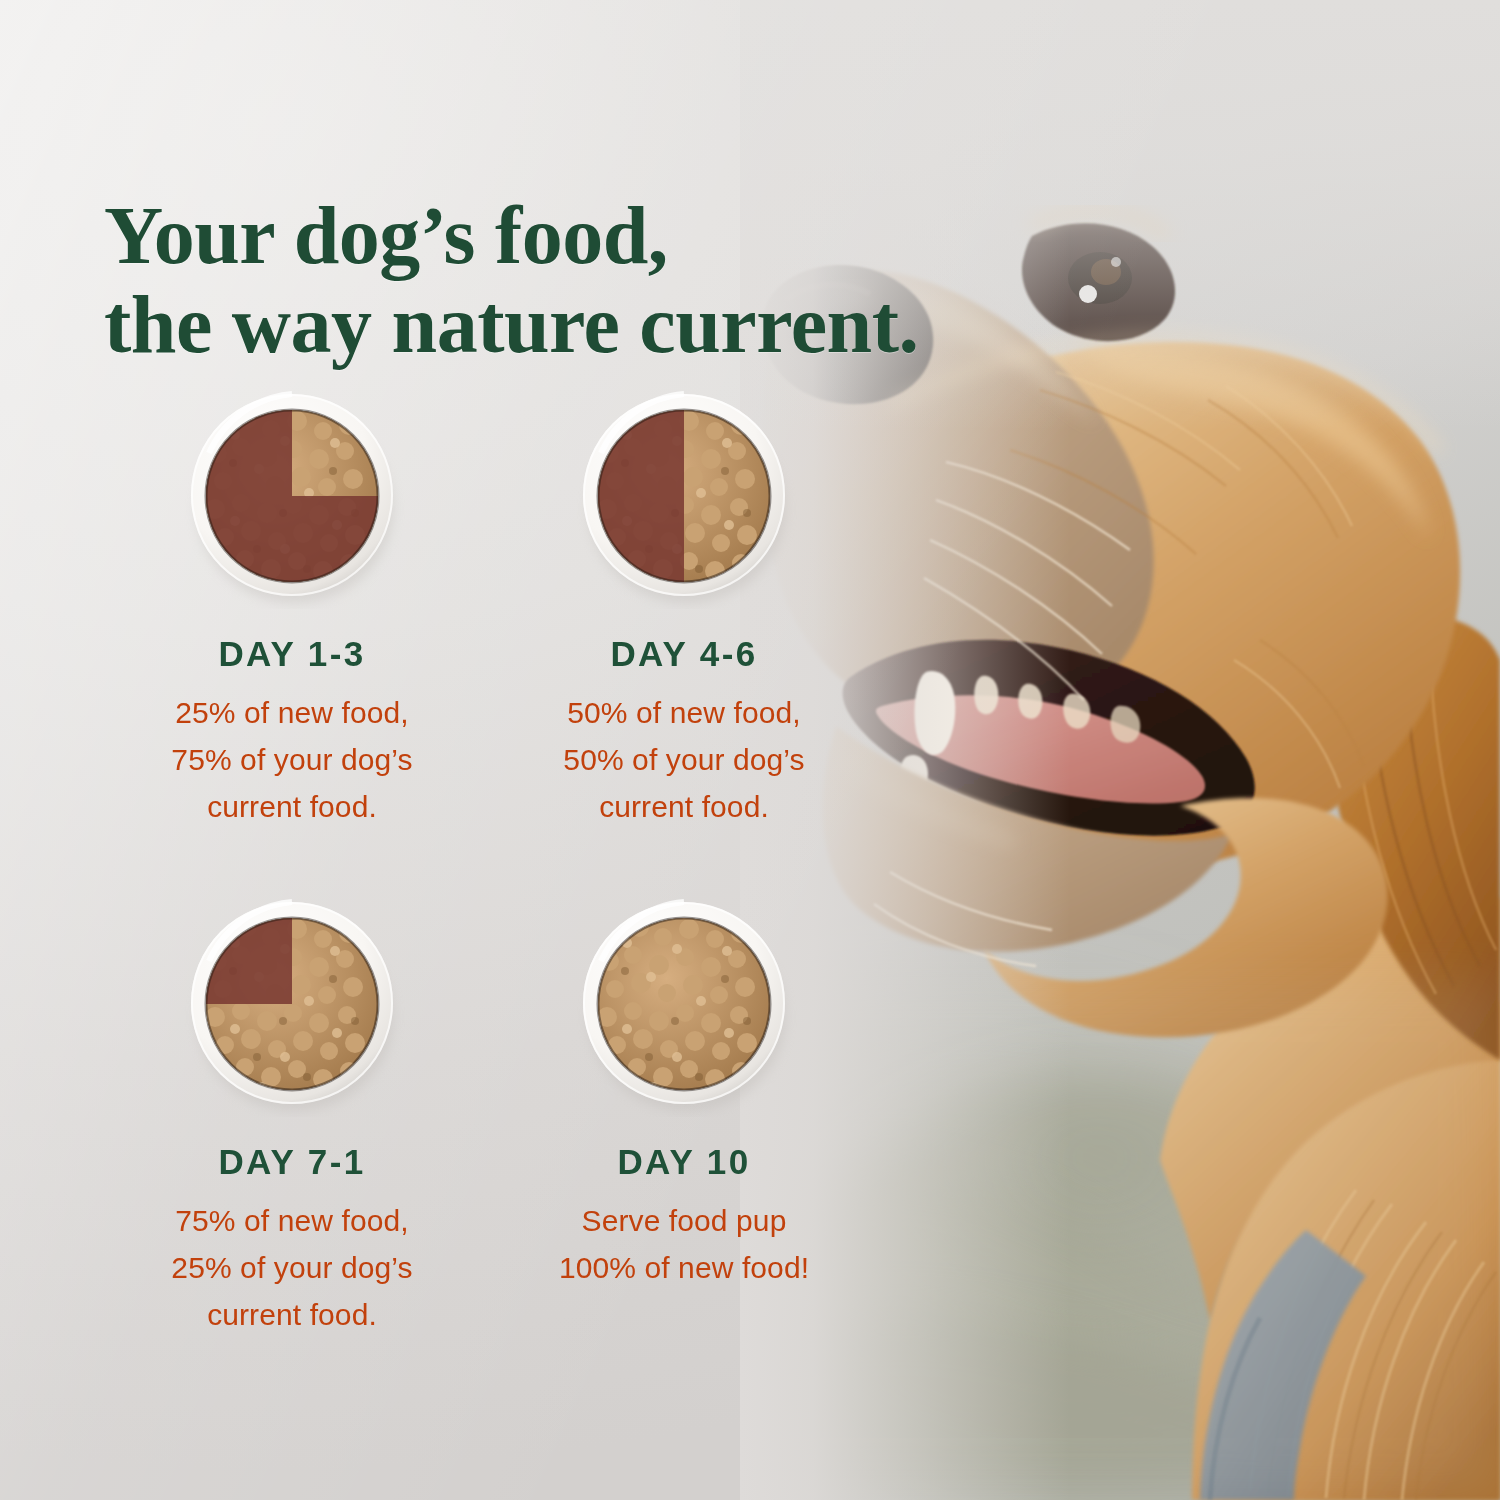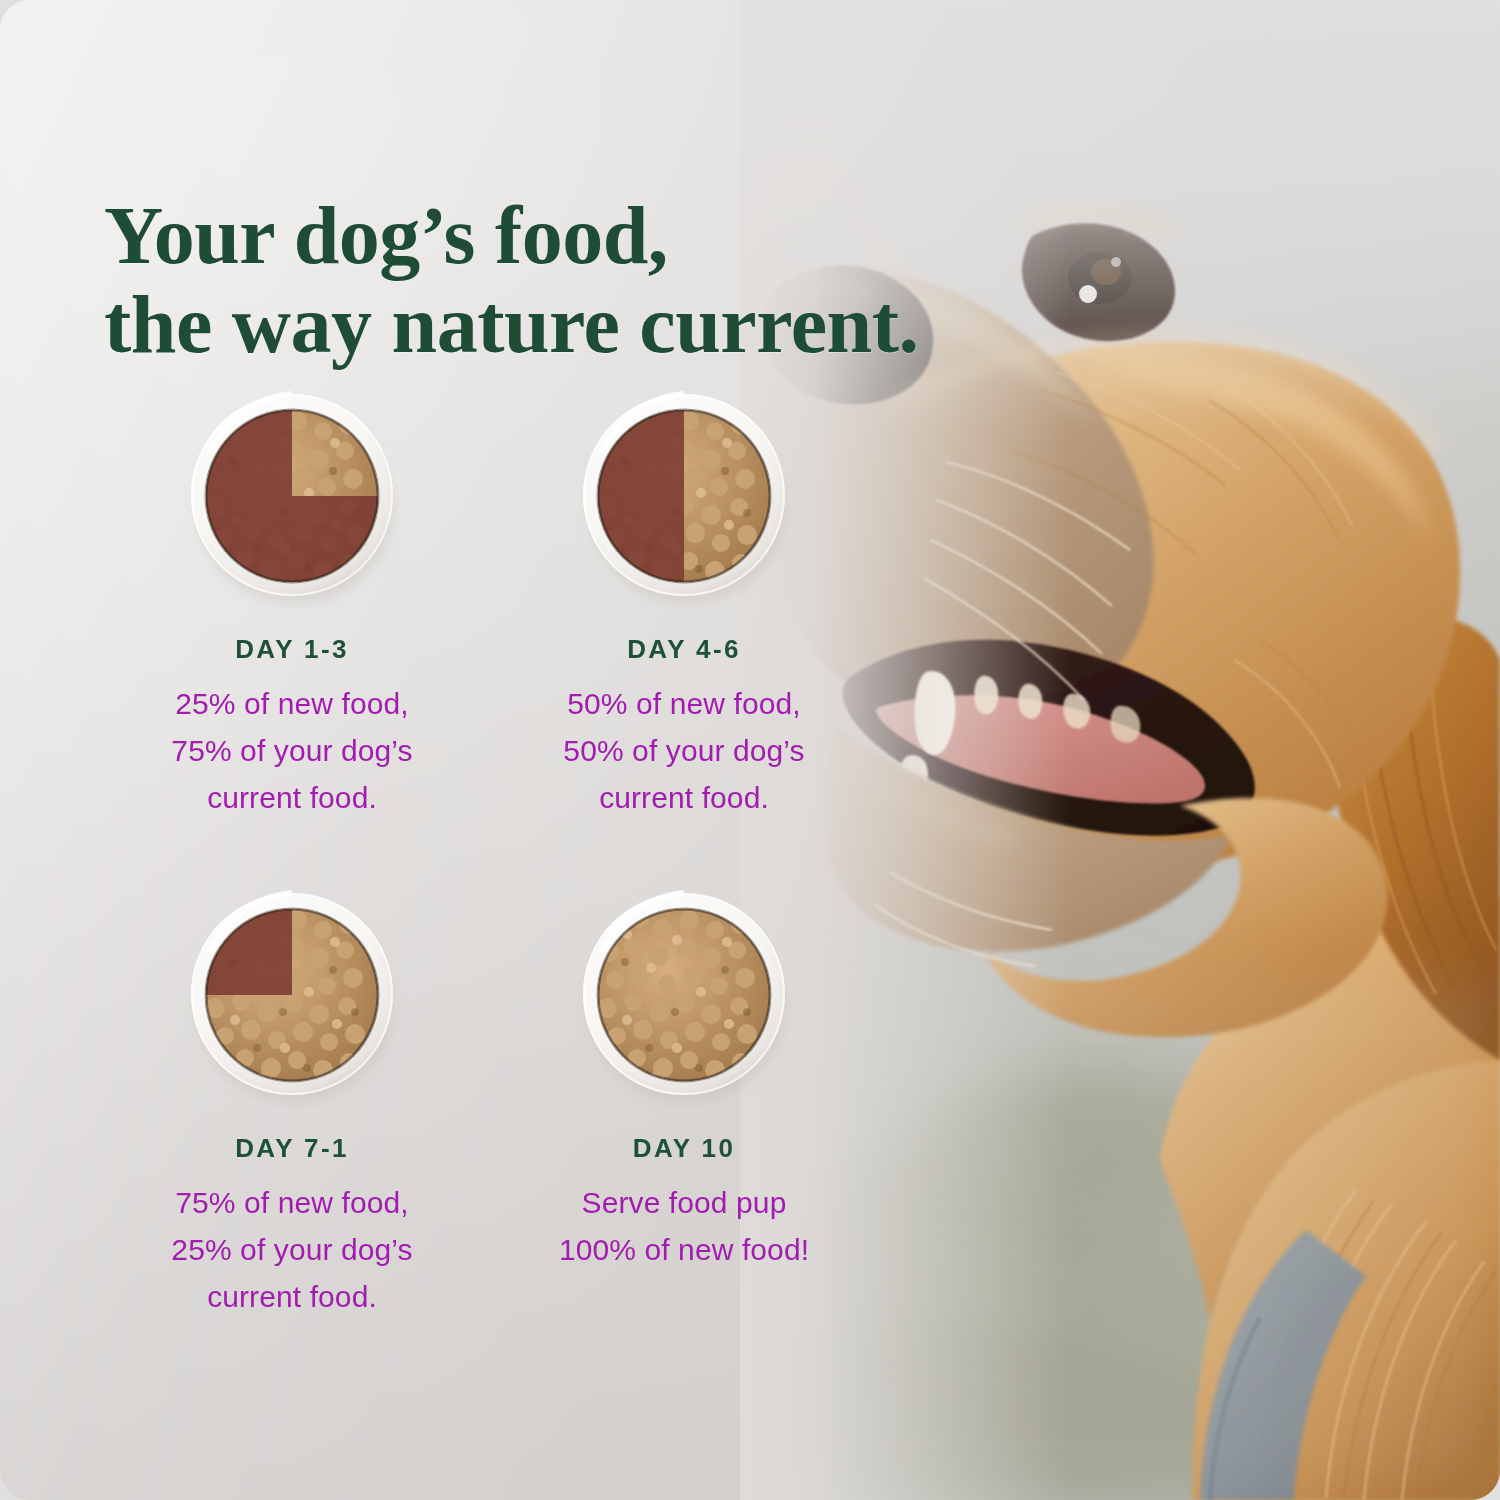--- a/index.html
+++ b/index.html
@@ -3,21 +3,21 @@
 <meta charset="utf-8">
 <style>
   html,body{margin:0;padding:0;}
   body{
     width:1500px;height:1500px;overflow:hidden;
     font-family:"Liberation Sans", sans-serif;
     position:relative;
     background:#e2e0de;
   }
   #stage{
-    position:absolute;inset:0;width:1500px;height:1500px;overflow:hidden;border-radius:30px;
+    position:absolute;inset:0;width:1500px;height:1500px;overflow:hidden;
   }
   
   .bg-base{
     position:absolute;inset:0;
     background:
       radial-gradient(120% 90% at 18% 8%, #e7e5e3 0%, #e1dfdd 38%, #d9d6d4 70%, #d3d0ce 100%);
   }
   .bg-sheen{
     position:absolute;inset:0;
     background:linear-gradient(115deg, rgba(255,255,255,.55) 0%, rgba(255,255,255,.12) 34%, rgba(255,255,255,0) 58%);
@@ -58,25 +58,25 @@
     position:absolute;left:96px;top:378px;width:790px;
   }
   .row{display:flex;}
   .step{width:392px;display:flex;flex-direction:column;align-items:center;}
   .bowl-wrap{
     width:230px;height:236px;position:relative;
     display:flex;align-items:center;justify-content:center;
   }
   .bowl-wrap svg{display:block;}
   .day{
-    font-size:26px;font-weight:bold;letter-spacing:2.4px;
+    font-size:35px;font-weight:bold;letter-spacing:2.4px;
     color:#1f5138;margin-top:20px;text-align:center;
   }
   .desc{
-    font-size:30px;line-height:1.56;color:#a21caf;text-align:center;
+    font-size:30px;line-height:1.56;color:#c2410c;text-align:center;
     margin-top:16px;letter-spacing:.1px;
   }
   .desc span{display:block;}
   .row-2{margin-top:56px;}
 </style>
 </head>
 <body>
 
 <div id="stage">
 

